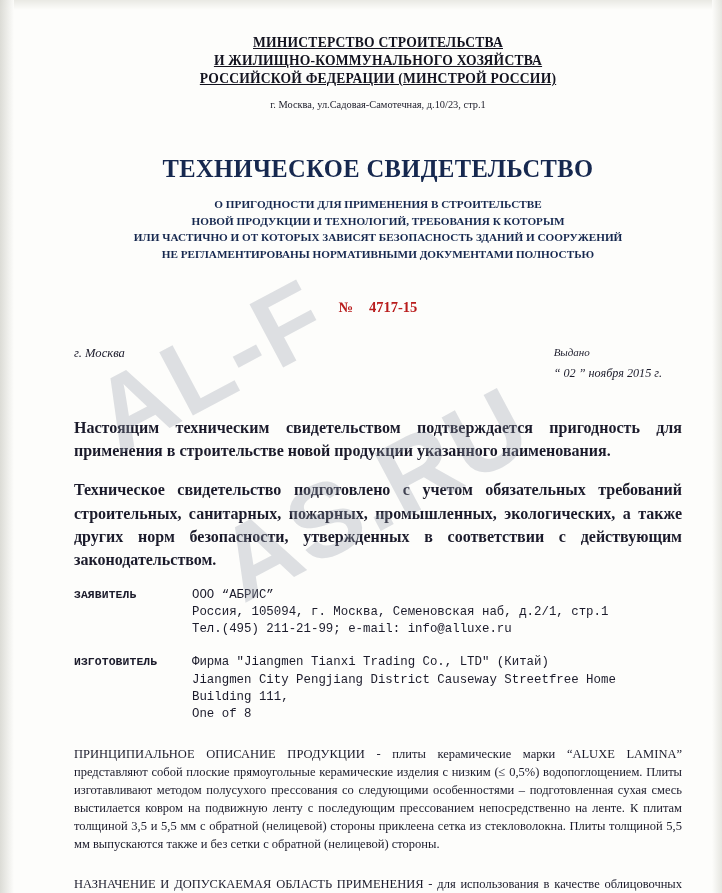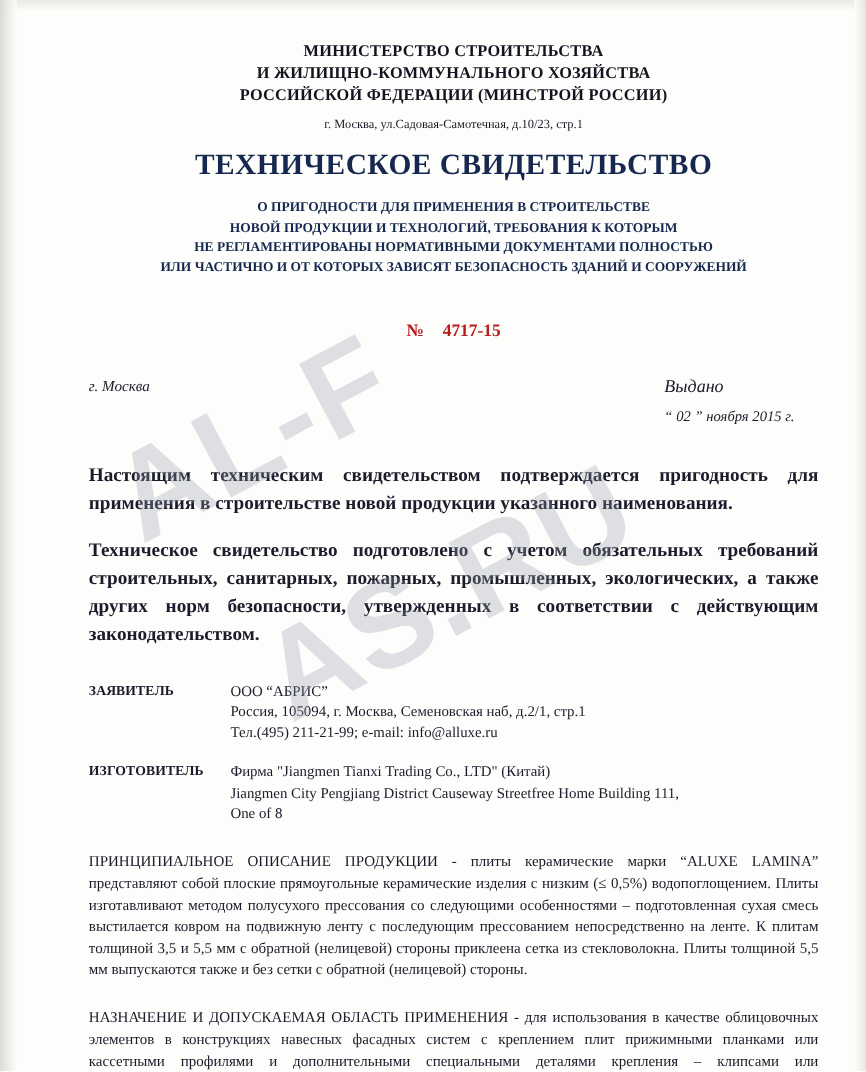--- a/index.html
+++ b/index.html
@@ -58,32 +58,32 @@
   }
 
   .ministry {
     text-align: center;
     font-weight: bold;
     font-size: 13.6px;
     line-height: 1.32;
     letter-spacing: 0.2px;
     color: #13131f;
   }
-  .ministry div { white-space: nowrap; }
+  .ministry div { white-space: nowrap; text-decoration: underline; }
 
   .address {
     text-align: center;
     font-size: 10.4px;
     margin-top: 11px;
     color: #1b1b28;
   }
 
   .maintitle {
     text-align: center;
-    margin-top: 14px;
+    margin-top: 45px;
     font-size: 24.5px;
     font-weight: bold;
     color: #16284f;
     letter-spacing: 0.4px;
     font-family: Liberation Serif, serif;
   }
 
   .subtitle {
     text-align: center;
     margin-top: 13px;
@@ -113,35 +113,36 @@
   .city {
     position: absolute;
     left: 0; top: 0;
   }
   .issued {
     position: absolute;
     right: 20px;
     top: 0;
     text-align: left;
   }
-  .issued .l1 { font-size: 15px; }
+  .issued .l1 { font-size: 11px; }
   .issued .l2 { font-size: 12.2px; margin-top: 8px; }
 
   .para {
     margin-top: 16px;
     font-size: 16px;
     line-height: 1.45;
     text-align: justify;
     text-indent: 0;
     font-weight: bold;
   }
   .para.first { margin-top: 26px; }
 
   .fields {
-    margin-top: 28px;
+    margin-top: 16px;
+    font-family: Liberation Mono, monospace;
   }
   .field {
     display: flex;
     margin-top: 16px;
     font-size: 12.4px;
     line-height: 1.38;
   }
   .field:first-child { margin-top: 0; }
   .field .lbl {
     width: 118px;
@@ -200,22 +201,22 @@
         <div>РОССИЙСКОЙ ФЕДЕРАЦИИ (МИНСТРОЙ РОССИИ)</div>
       </div>
 
       <div class="address">г. Москва,  ул.Садовая-Самотечная,  д.10/23, стр.1</div>
 
       <div class="maintitle">ТЕХНИЧЕСКОЕ СВИДЕТЕЛЬСТВО</div>
 
       <div class="subtitle">
         <div>О ПРИГОДНОСТИ ДЛЯ ПРИМЕНЕНИЯ  В СТРОИТЕЛЬСТВЕ</div>
         <div>НОВОЙ ПРОДУКЦИИ  И ТЕХНОЛОГИЙ, ТРЕБОВАНИЯ К КОТОРЫМ</div>
+        <div>ИЛИ ЧАСТИЧНО И ОТ КОТОРЫХ ЗАВИСЯТ БЕЗОПАСНОСТЬ ЗДАНИЙ И СООРУЖЕНИЙ</div>
         <div>НЕ РЕГЛАМЕНТИРОВАНЫ НОРМАТИВНЫМИ ДОКУМЕНТАМИ ПОЛНОСТЬЮ</div>
-        <div>ИЛИ ЧАСТИЧНО И ОТ КОТОРЫХ ЗАВИСЯТ БЕЗОПАСНОСТЬ ЗДАНИЙ И СООРУЖЕНИЙ</div>
       </div>
 
       <div class="number-line">
         <span class="no">№</span>
         <span>4717-15</span>
       </div>
 
       <div class="row-city">
         <div class="city">г. Москва</div>
         <div class="issued">

